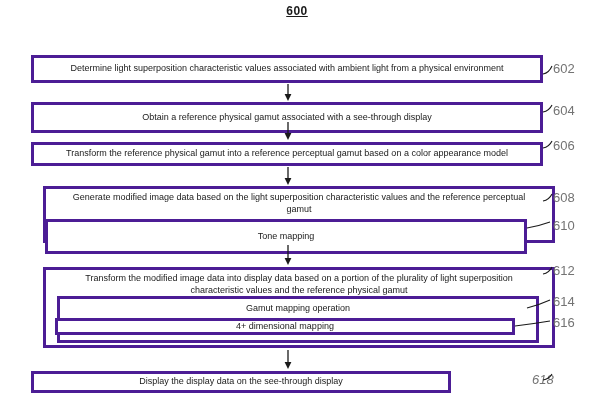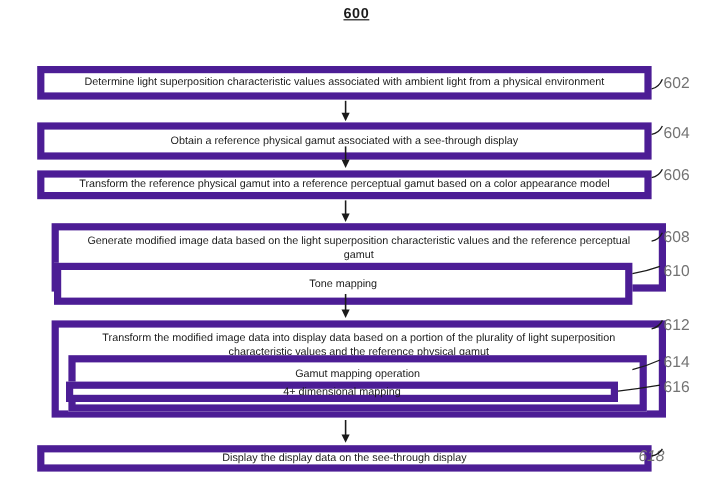--- a/index.html
+++ b/index.html
@@ -22,21 +22,21 @@
     right: 6px;
     top: 4px;
     text-align: center;
     font-size: 12px;
     font-weight: 600;
     text-decoration: underline;
     letter-spacing: 0.5px;
   }
   .box {
     position: absolute;
-    border: 6px solid #4c1d95;
+    border: 3px solid #4c1d95;
     background: #ffffff;
     display: flex;
     align-items: center;
     justify-content: center;
     text-align: center;
     font-size: 9px;
     line-height: 11.5px;
     white-space: pre;
     box-sizing: border-box;
   }
@@ -89,21 +89,21 @@
     <span>Transform the modified image data into display data based on a portion of the plurality of light superposition
 characteristic values and the reference physical gamut</span>
   </div>
   <div class="box top" style="left:45px; top:296px; width:482px; height:47px; padding-top:4px;">
     <span>Gamut mapping operation</span>
   </div>
   <div class="box" style="left:55px; top:318px; width:460px; height:17px;">
     <span>4+ dimensional mapping</span>
   </div>
 
-  <div class="box" style="left:31px; top:371px; width:512px; height:22px;">
+  <div class="box" style="left:31px; top:371px; width:420px; height:22px;">
     <span>Display the display data on the see-through display</span>
   </div>
 
   <div class="ref-label" style="left:553px; top:61px;">602</div>
   <div class="ref-label" style="left:553px; top:103px;">604</div>
   <div class="ref-label" style="left:553px; top:138px;">606</div>
   <div class="ref-label" style="left:553px; top:190px;">608</div>
   <div class="ref-label" style="left:553px; top:218px;">610</div>
   <div class="ref-label" style="left:553px; top:263px;">612</div>
   <div class="ref-label" style="left:553px; top:294px;">614</div>

